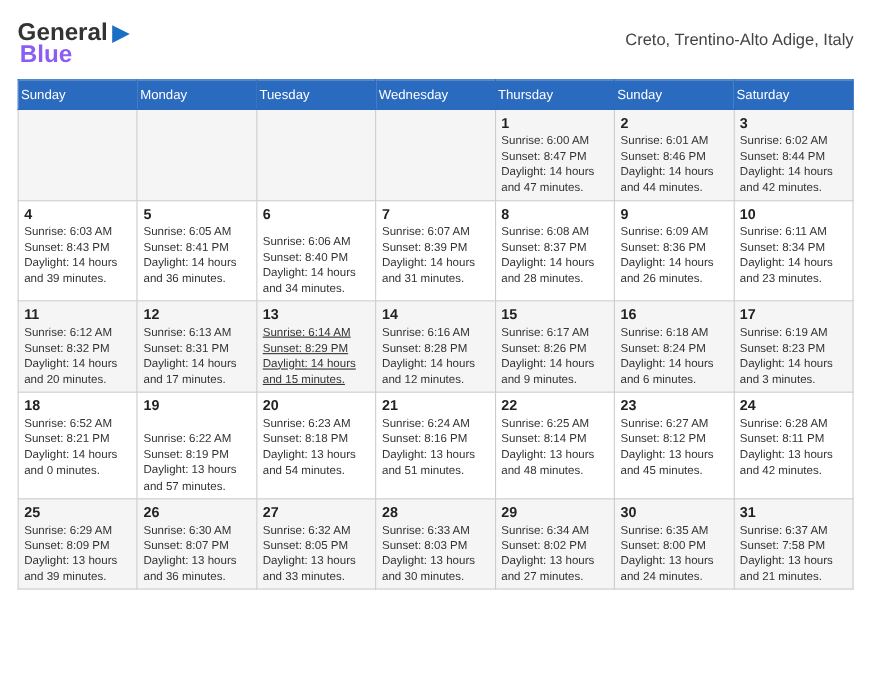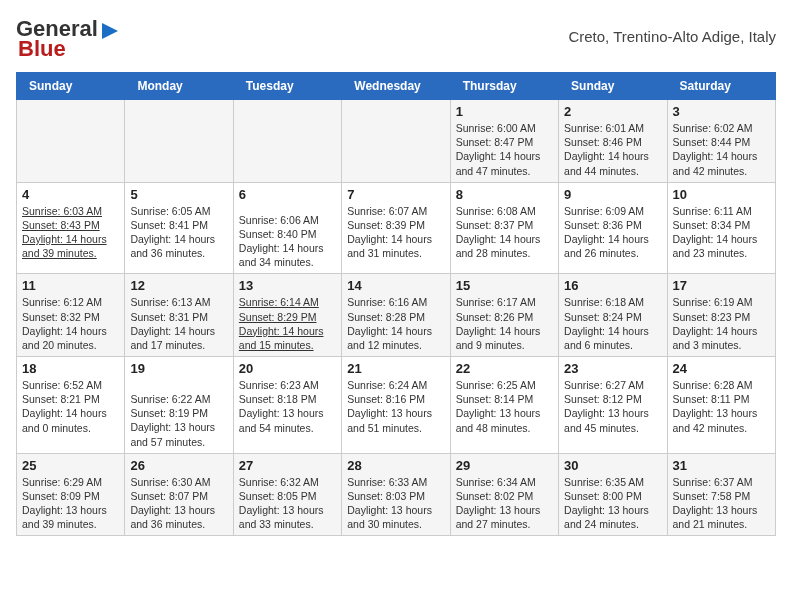--- a/index.html
+++ b/index.html
@@ -37,23 +37,23 @@
     }
     table {
       width: 100%;
       border-collapse: collapse;
       font-size: 11px;
     }
     thead tr th {
       background: #2a6abf;
       color: #fff;
       text-align: left;
-      padding: 6px 12px;
+      padding: 6px 2px;
       font-size: 12px;
-      font-weight: bold;
+      font-weight: normal;
       border: 1px solid #2a6abf;
     }
     tbody tr td {
       border: 1px solid #ccc;
       vertical-align: top;
       padding: 4px 5px;
       min-height: 80px;
       width: calc(100% / 7);
     }
     tbody tr:nth-child(odd) td {
@@ -81,21 +81,21 @@
 <body>
 
 <div class="header">
   <div class="logo">
     <div style="display:flex;align-items:flex-end;">
       <span style="font-size:22px;font-weight:bold;color:#333;">General</span>
       <svg width="22" height="22" viewBox="0 0 22 22">
         <polygon points="4,3 20,11 4,19" fill="#1a6fc4"></polygon>
       </svg>
     </div>
-    <div style="font-size:22px;font-weight:bold;color:#b91c1c;margin-top:-6px;margin-left:2px;">Blue</div>
+    <div style="font-size:22px;font-weight:bold;color:#8b5cf6;margin-top:-6px;margin-left:2px;">Blue</div>
   </div>
   <div class="title-block">
     <div class="subtitle">Creto, Trentino-Alto Adige, Italy</div>
   </div>
 </div>
 
 <table>
   <thead>
     <tr id="header-row">
         <th>Sunday</th>
@@ -128,21 +128,21 @@
         <td>
           <div class="day-number">3</div>
           <div class="day-info" style="white-space: pre-line;">Sunrise: 6:02 AM
 Sunset: 8:44 PM
 Daylight: 14 hours and 42 minutes.</div>
         </td>
       </tr>
       <tr>
         <td>
           <div class="day-number">4</div>
-          <div class="day-info" style="white-space: pre-line; text-decoration: underline;">Sunrise: 6:03 AM
+          <div class="day-info" style="white-space: pre-line;">Sunrise: 6:03 AM
 Sunset: 8:43 PM
 Daylight: 14 hours and 39 minutes.</div>
         </td>
         <td>
           <div class="day-number">5</div>
           <div class="day-info" style="white-space: pre-line;">Sunrise: 6:05 AM
 Sunset: 8:41 PM
 Daylight: 14 hours and 36 minutes.</div>
         </td>
         <td>

